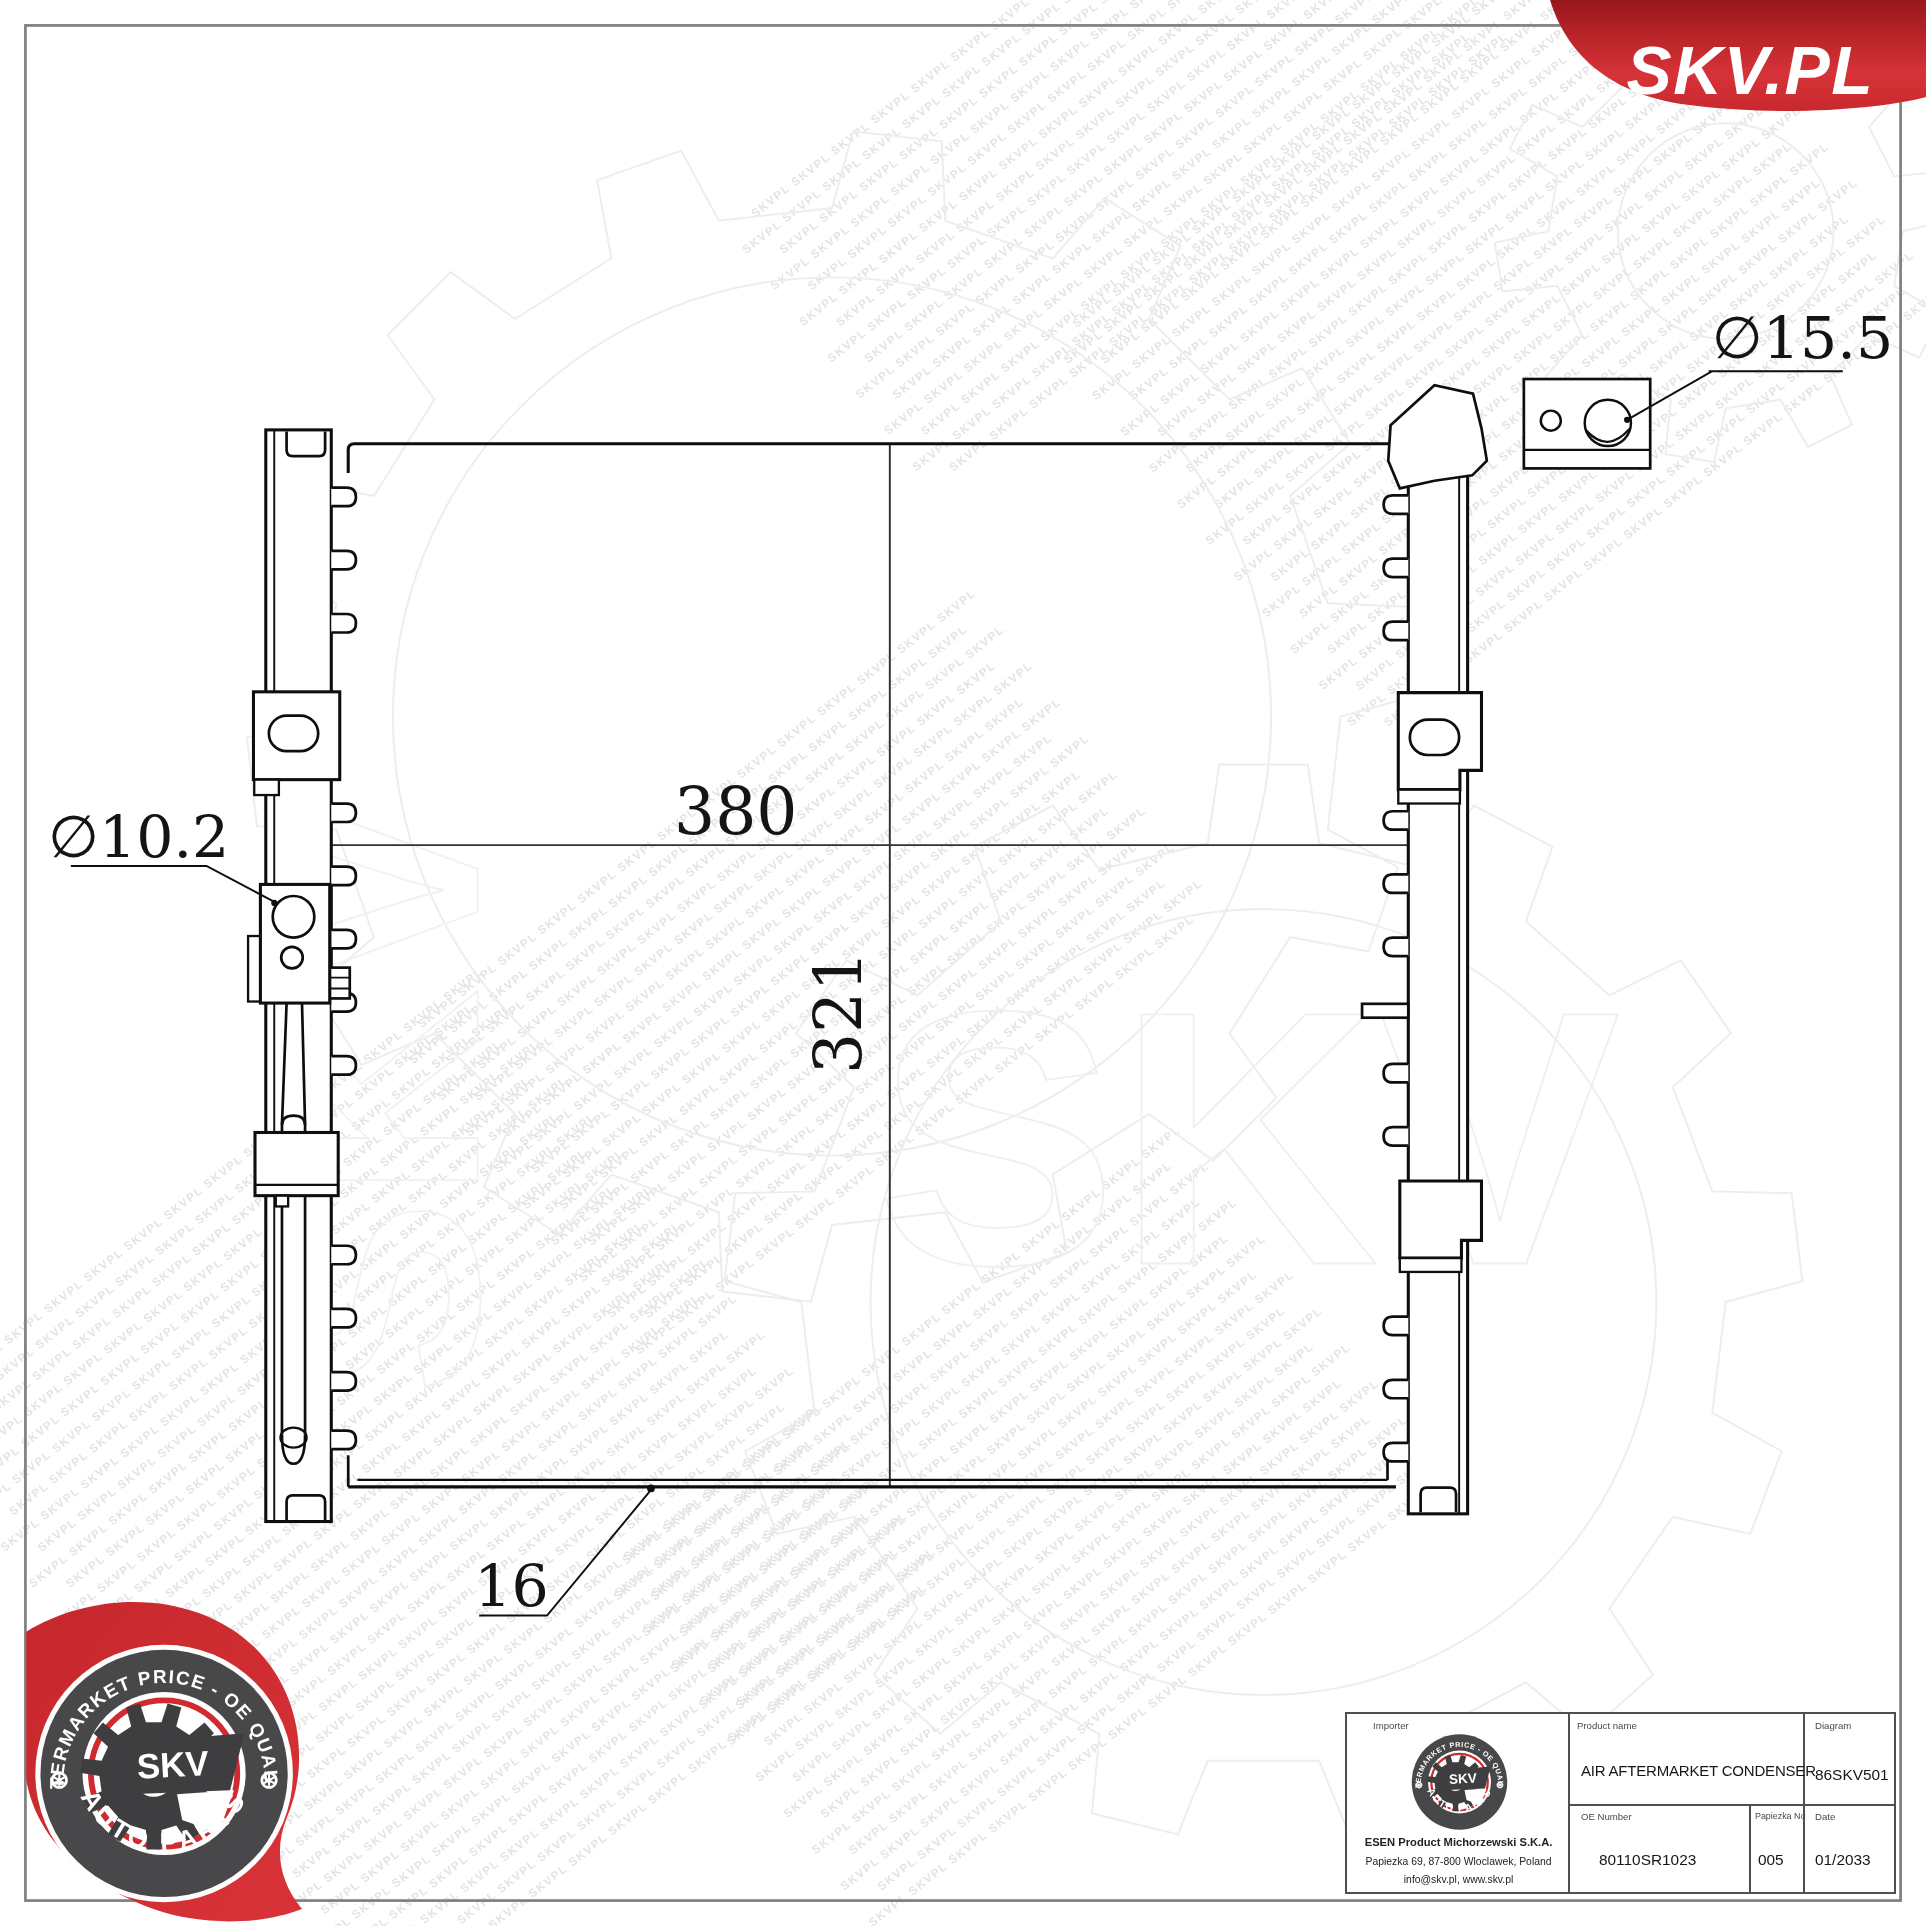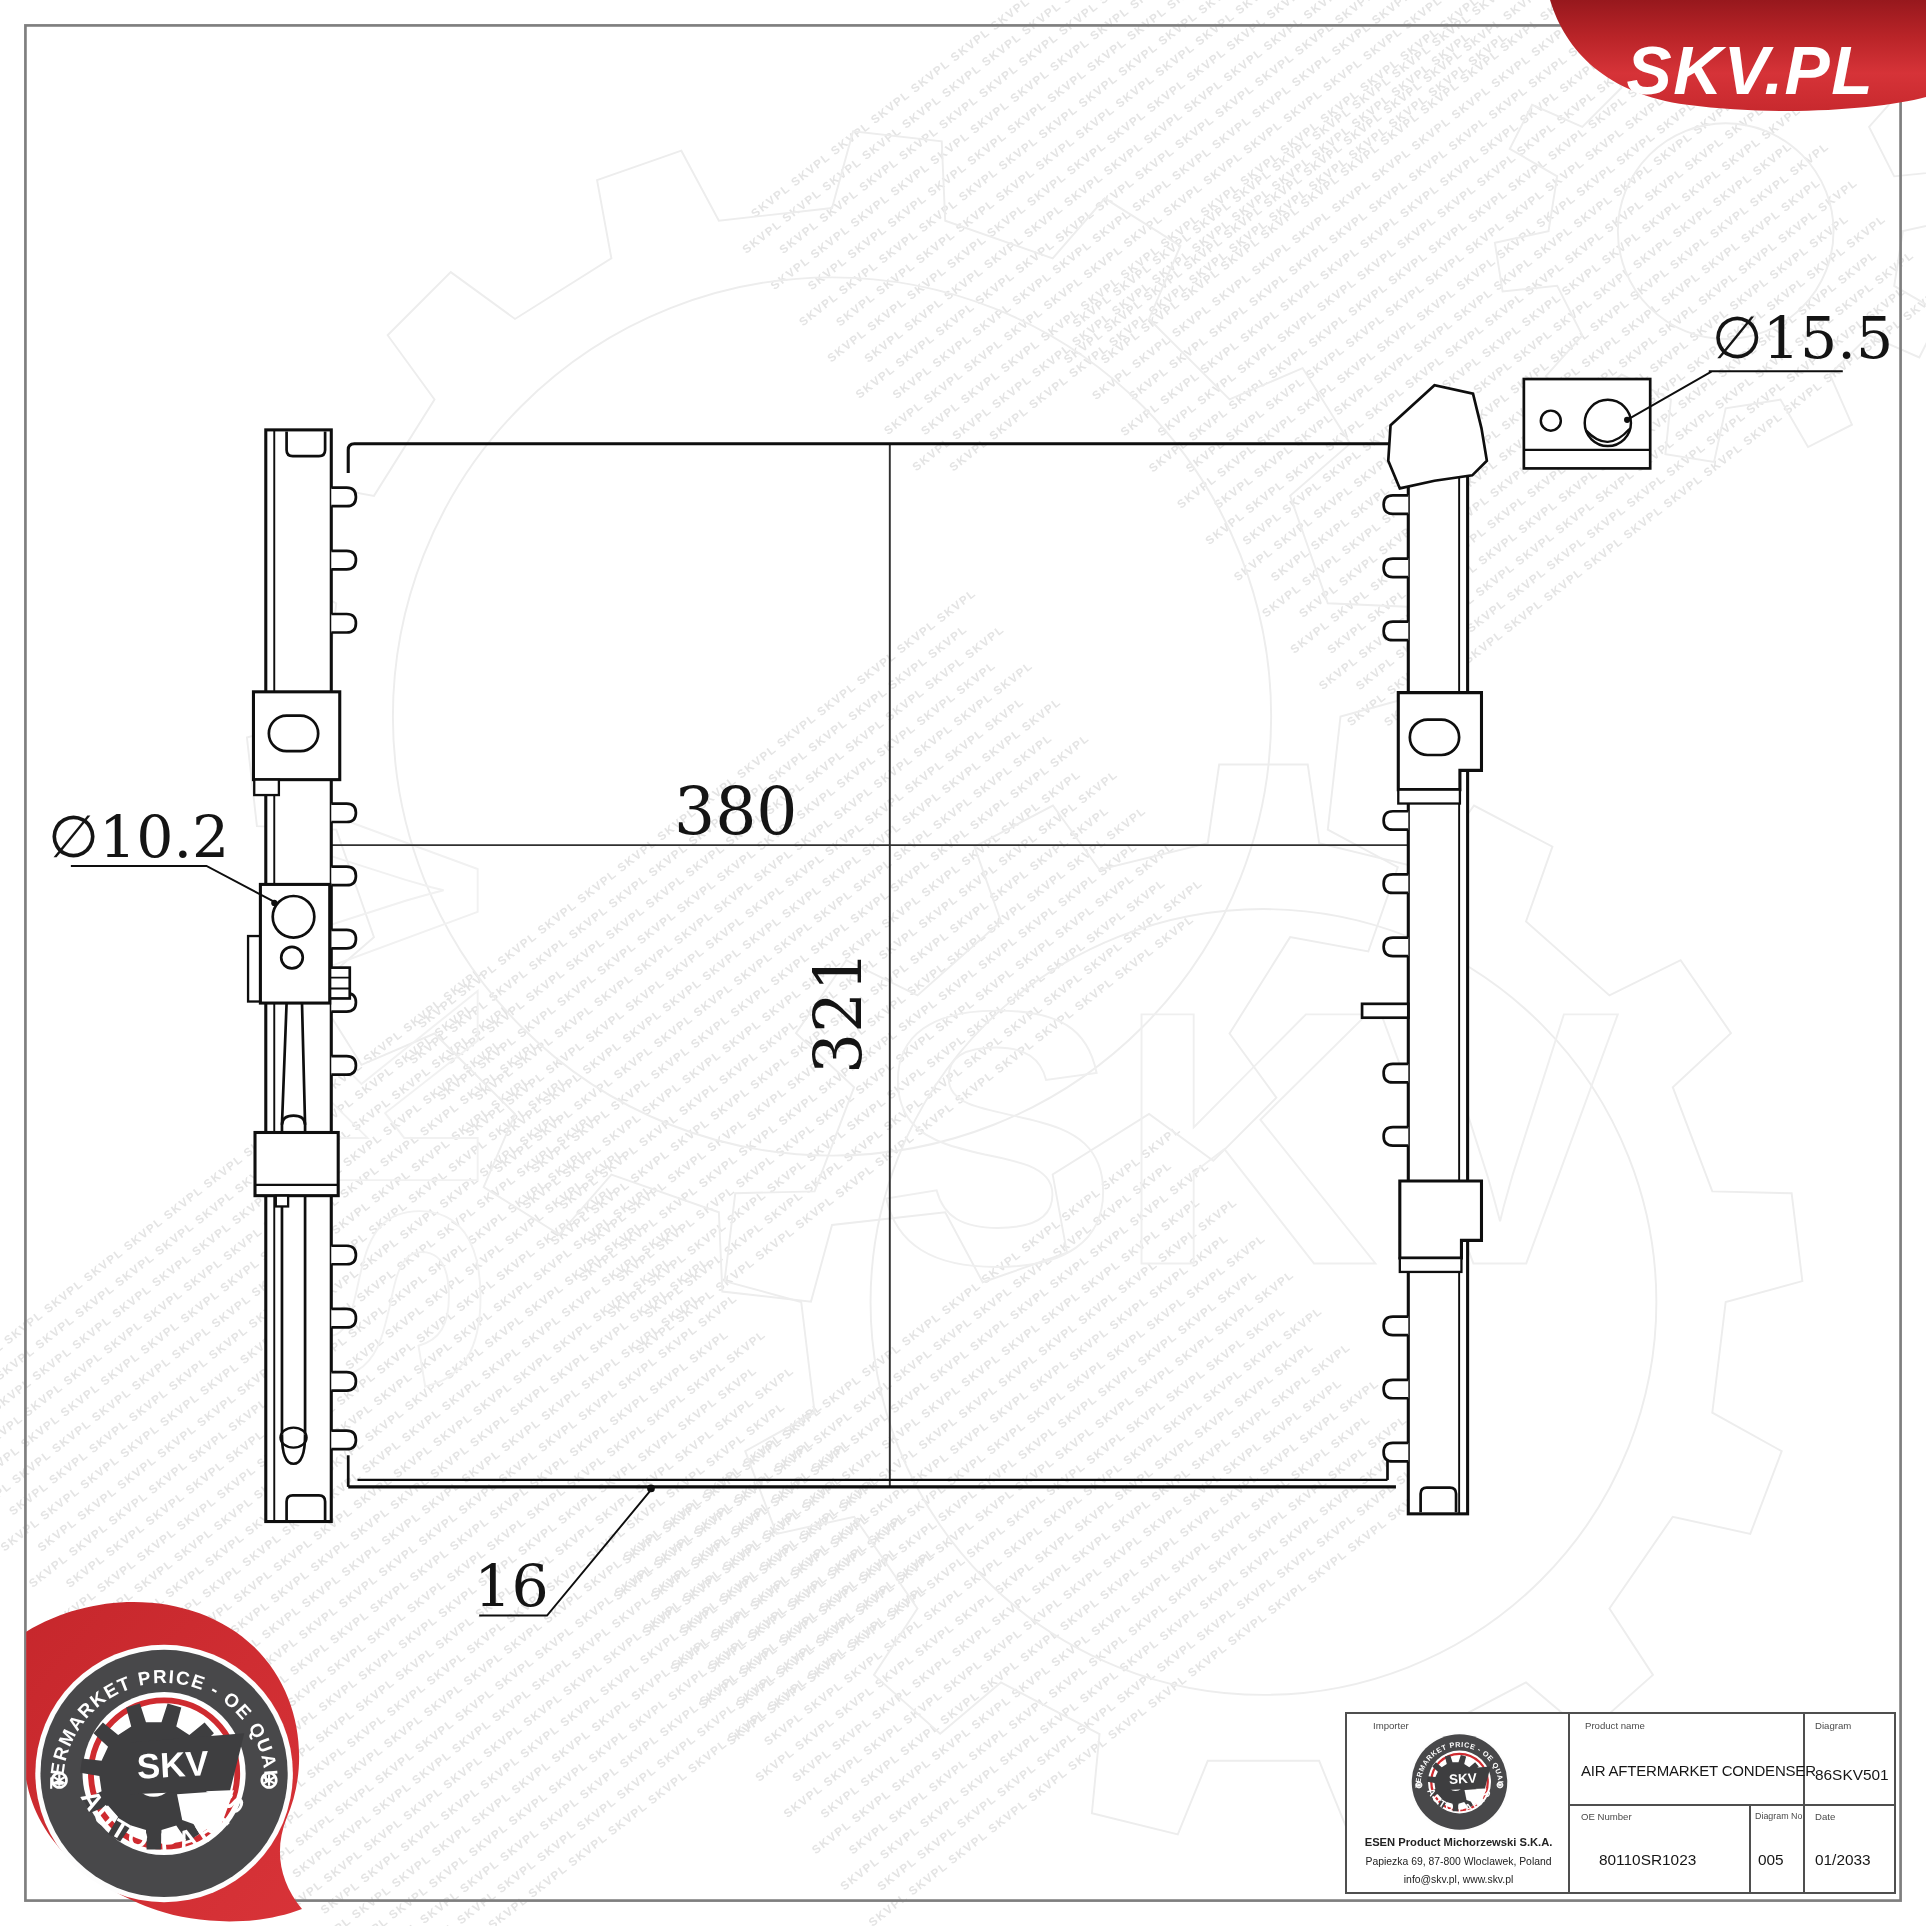--- a/index.html
+++ b/index.html
@@ -342,28 +342,28 @@
   <div class="hline" style="left:221px;right:0;top:90px;height:2.3px"></div>
 
   <div class="tb-label" style="left:26px;top:6.2px">Importer</div>
   <svg id="imp-badge" width="105" height="102" viewBox="-102 -102 204 204">
     <use href="#badge"></use>
   </svg>
   <div class="imp-line" id="imp-company">ESEN Product Michorzewski S.K.A.</div>
   <div class="imp-line" id="imp-address">Papiezka 69, 87-800 Wloclawek, Poland</div>
   <div class="imp-line" id="imp-contact">info@skv.pl, www.skv.pl</div>
 
-  <div class="tb-label" style="left:238px;top:6.2px">Product name</div>
+  <div class="tb-label" style="left:230px;top:6.2px">Product name</div>
   <div class="tb-value" style="left:234px;top:48px;font-size:15px;letter-spacing:-0.2px">AIR AFTERMARKET CONDENSER</div>
 
   <div class="tb-label" style="left:468px;top:6.2px">Diagram</div>
   <div class="tb-value" style="left:468px;top:52px">86SKV501</div>
 
   <div class="tb-label" style="left:234px;top:97px">OE Number</div>
   <div class="tb-value" style="left:252px;top:137px">80110SR1023</div>
 
-  <div class="tb-label" style="left:408px;top:97px;font-size:8.9px">Diagram No</div>
+  <div class="tb-label" style="left:408px;top:97px;font-size:8.9px">Papiezka No</div>
   <div class="tb-value" style="left:411px;top:137px">005</div>
 
   <div class="tb-label" style="left:468px;top:97px">Date</div>
   <div class="tb-value" style="left:468px;top:137px">01/2033</div>
 </div>
 
 
 </body></html>

